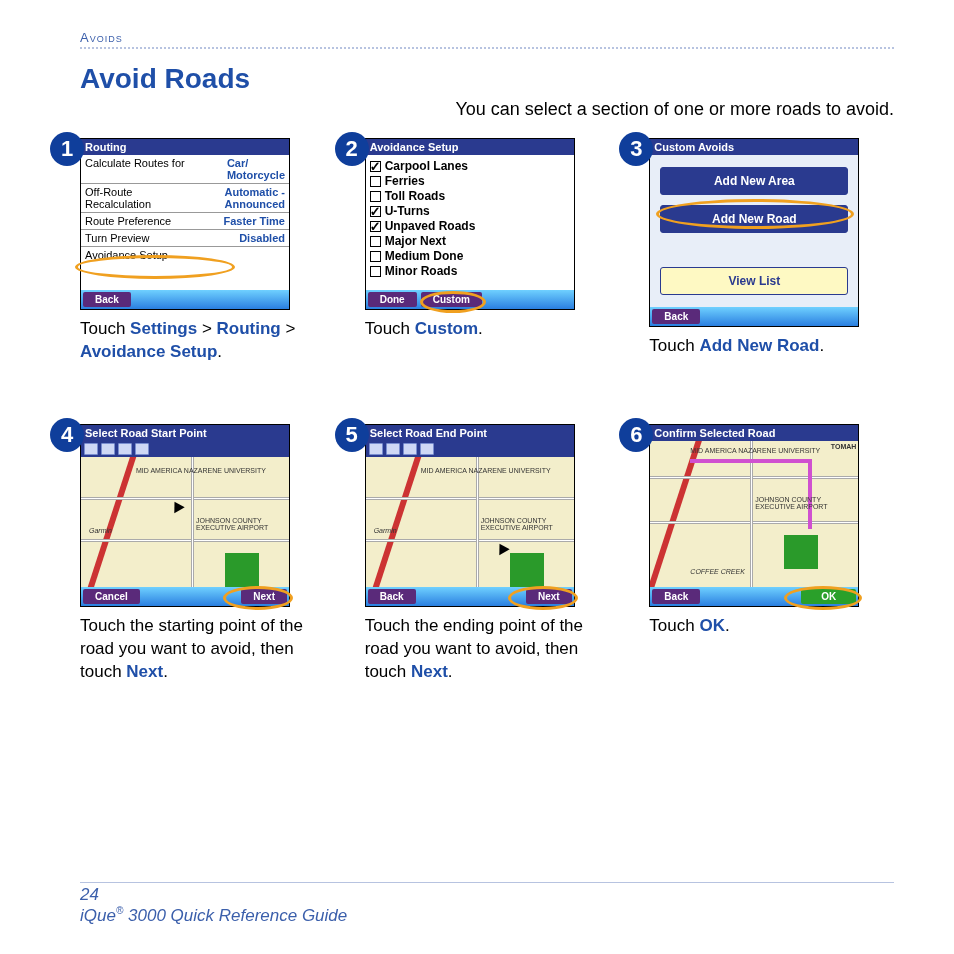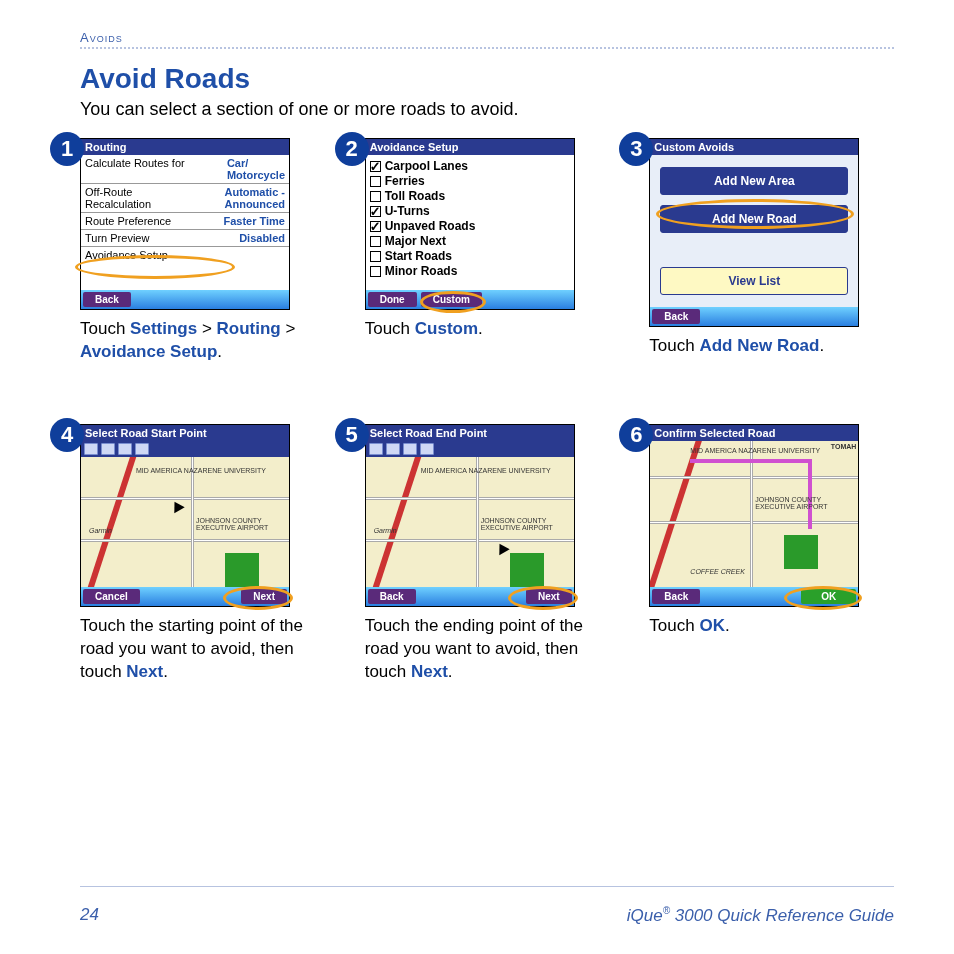--- a/index.html
+++ b/index.html
@@ -26,20 +26,21 @@
   }
   h1.page-title {
     color: #1f4fa8;
     font-size: 28px;
     font-weight: bold;
     margin-bottom: 4px;
   }
   .intro {
     font-size: 18px;
     margin-bottom: 18px;
+    text-align: right;
   }
   .steps-row {
     display: flex;
     gap: 40px;
     margin-bottom: 60px;
   }
   .step {
     width: 250px;
     position: relative;
   }
@@ -150,21 +151,22 @@
     position: absolute;
     bottom: 28px;
     left: 80px;
     right: 60px;
     display: flex;
     justify-content: space-between;
     font-style: italic;
     color: #3b5fab;
     font-size: 17px;
     border-top: 1px solid #b7c3e0;
-    padding-top: 18px;
+    padding-top: 2px;
+    flex-direction: column;
   }
   .footer sup { font-size: 10px; }
 </style>
 </head>
 <body>
 
 <div class="section-label">Avoids</div>
 <hr class="dotted-rule">
 
 <h1 class="page-title">Avoid Roads</h1>
@@ -233,21 +235,21 @@
         <div class="check-item">
             <span class="cbox checked"></span>
             <span>Unpaved Roads</span>
           </div>
         <div class="check-item">
             <span class="cbox"></span>
             <span>Major Next</span>
           </div>
         <div class="check-item">
             <span class="cbox"></span>
-            <span>Start Roads</span>
+            <span>Medium Done</span>
           </div>
         <div class="check-item">
             <span class="cbox"></span>
             <span>Minor Roads</span>
           </div>
       </div>
       <div class="screen-footer">
         <span class="foot-btn">Done</span>
         <span class="foot-btn">Custom</span>
       </div>

